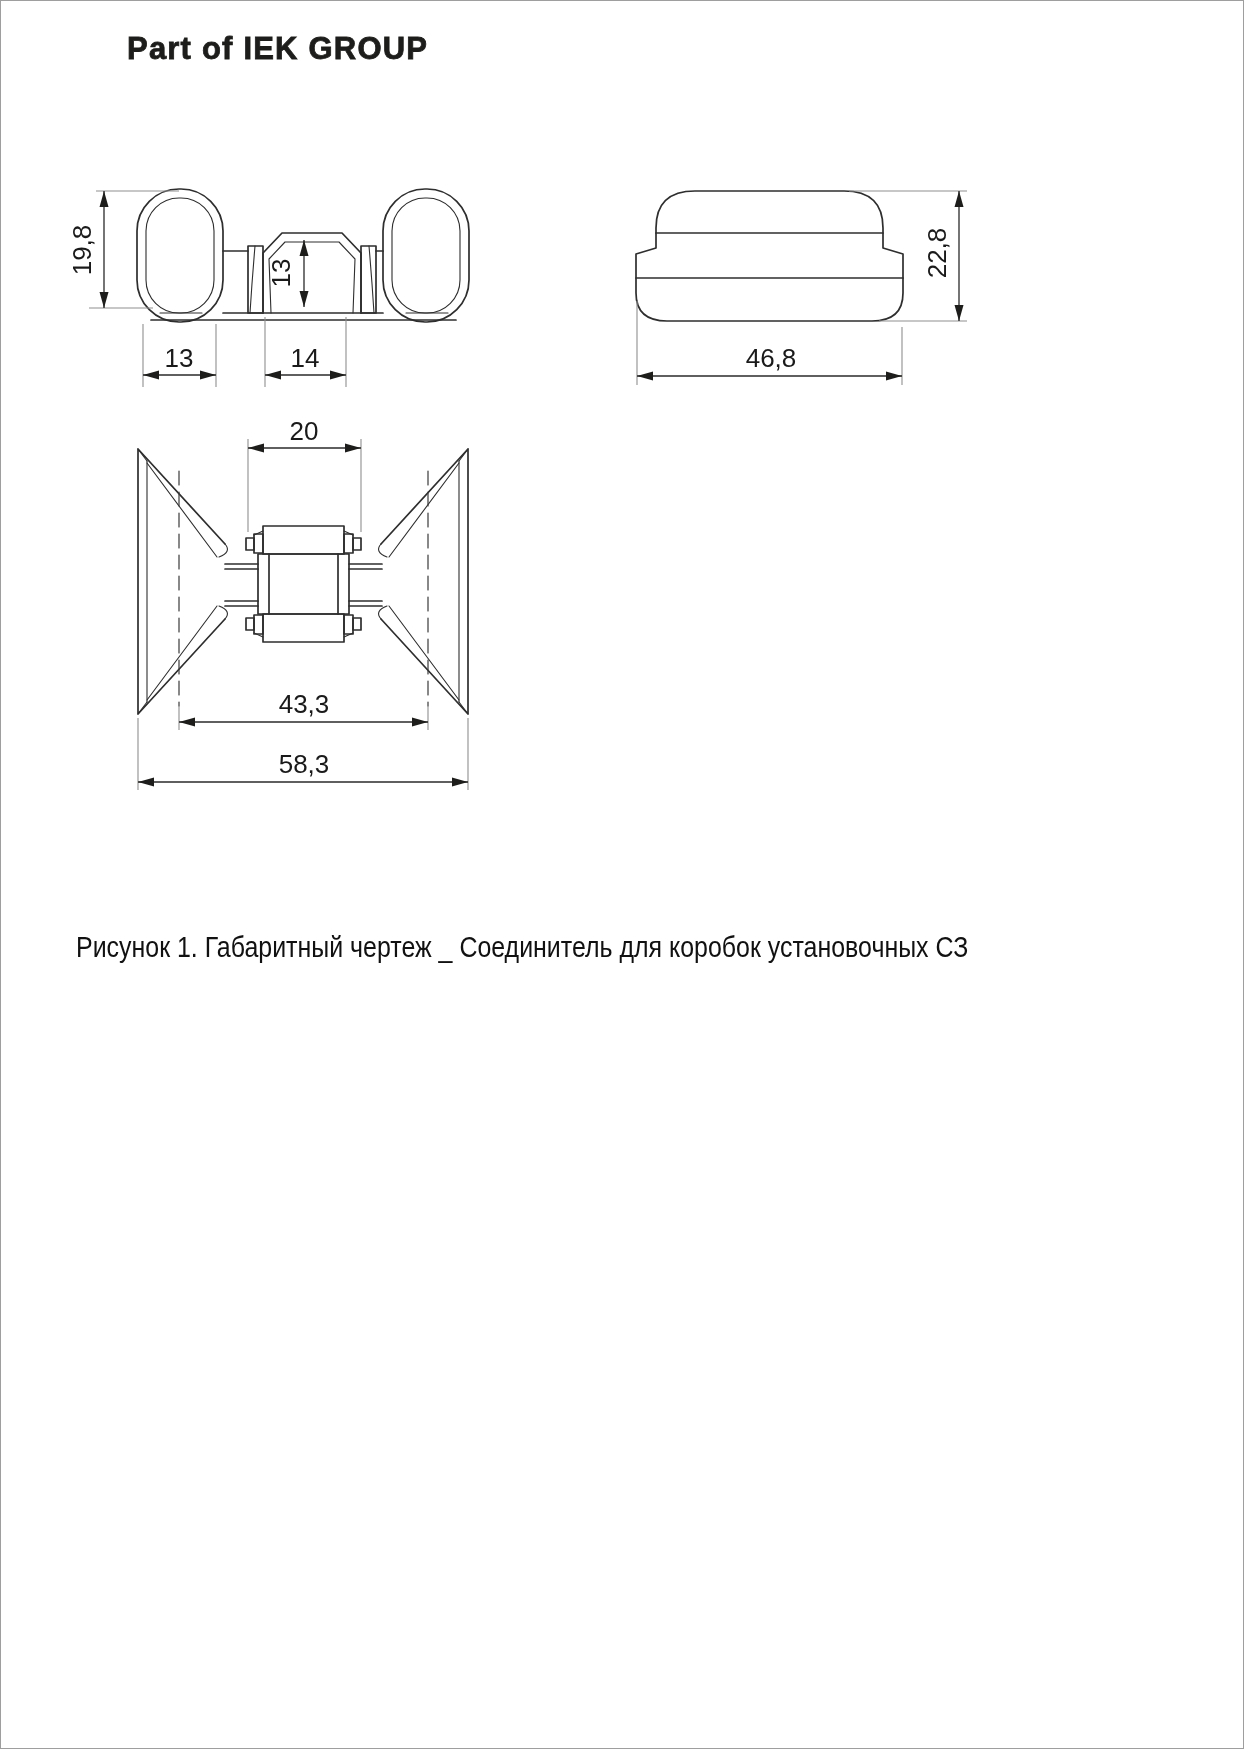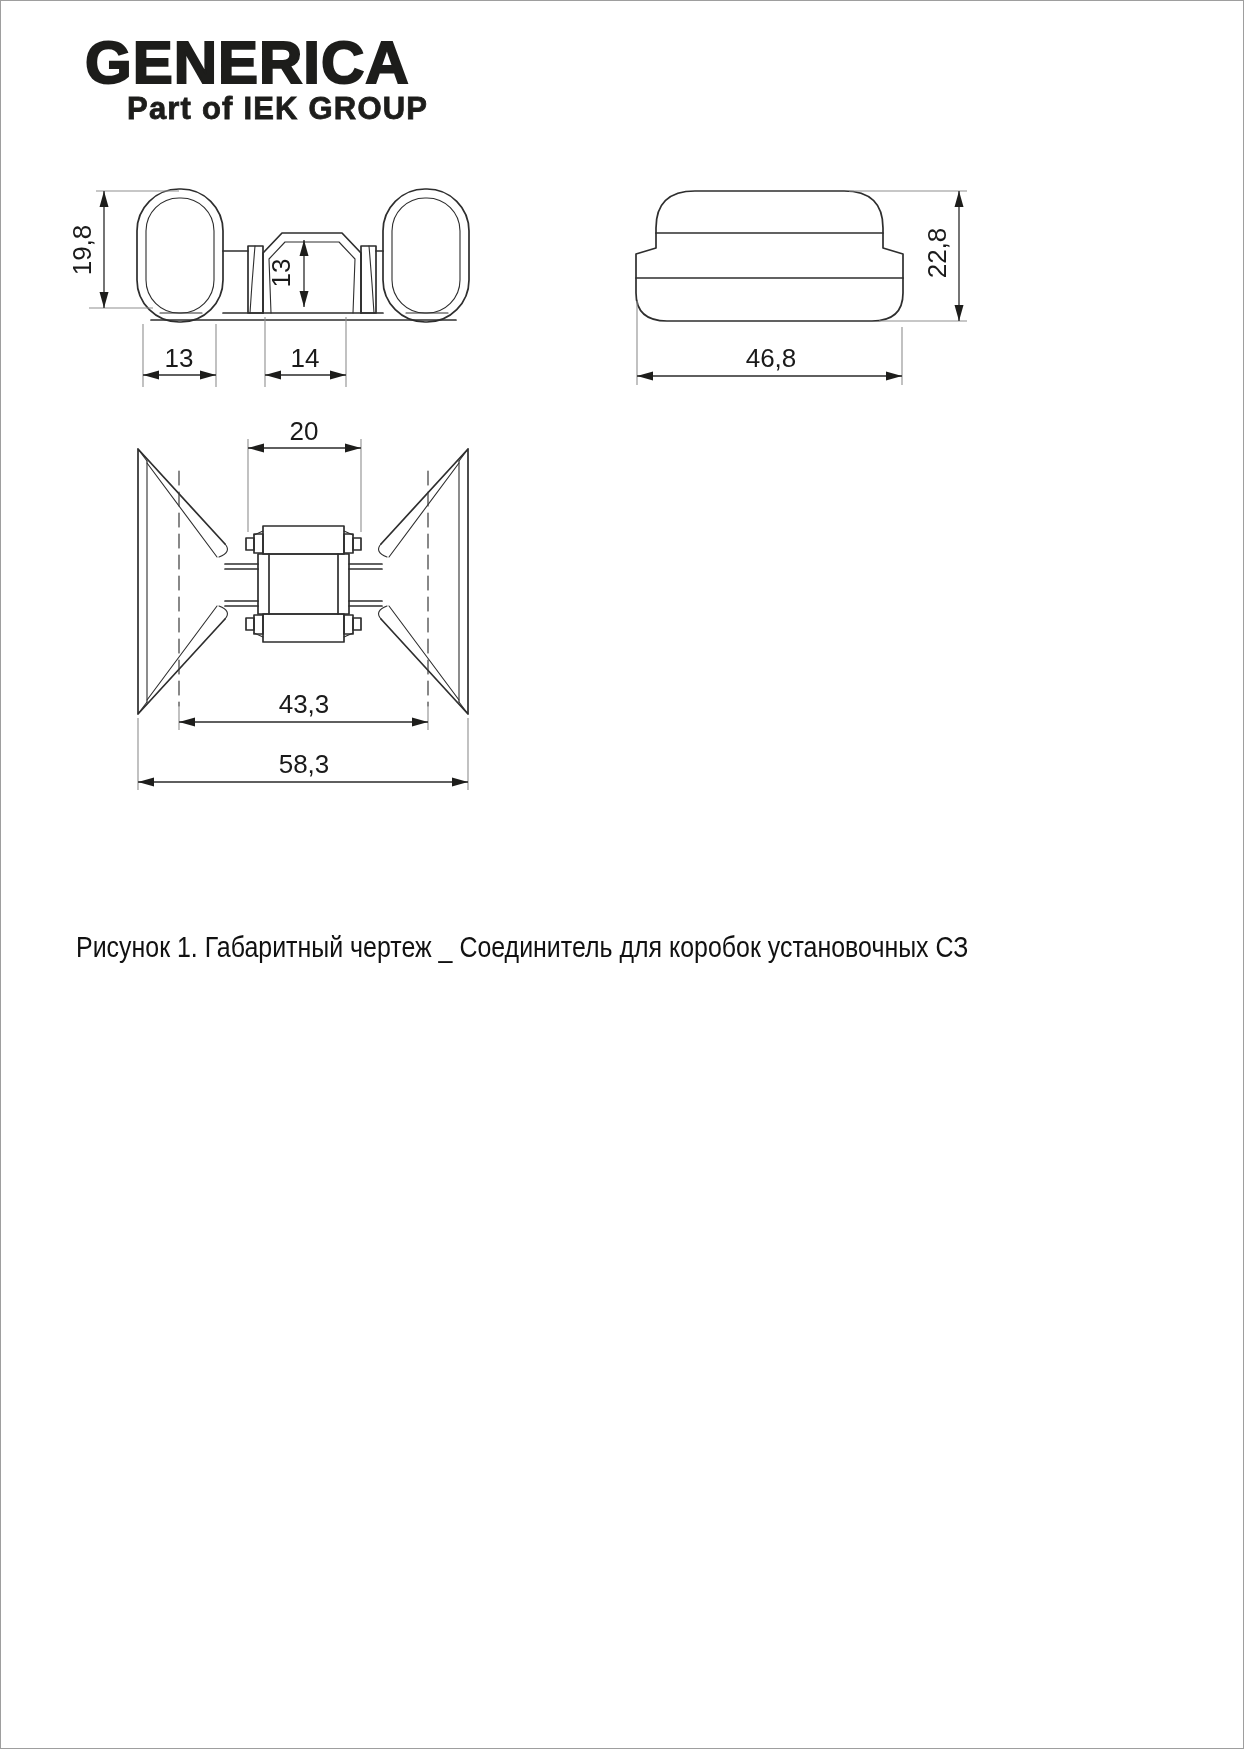--- a/index.html
+++ b/index.html
@@ -36,21 +36,20 @@
     transform:scaleX(0.86);transform-origin:left center;
     white-space:nowrap;
   }
 </style>
 </head>
 <body>
 
 <div class="page">
 
   <div class="logo">
-    <div class="brand">GENERICA</div>
     <div class="tagline">Part of IEK GROUP</div>
   </div>
 
   <svg class="drawing" width="1244" height="820" viewBox="0 0 1244 820" xmlns="http://www.w3.org/2000/svg">
 
     <g>
       <g class="part">
 
         <rect x="136" y="188" width="86" height="133" rx="42" ry="42"></rect>
         <rect x="145" y="197" width="68" height="115" rx="33" ry="33" class="thin"></rect>

